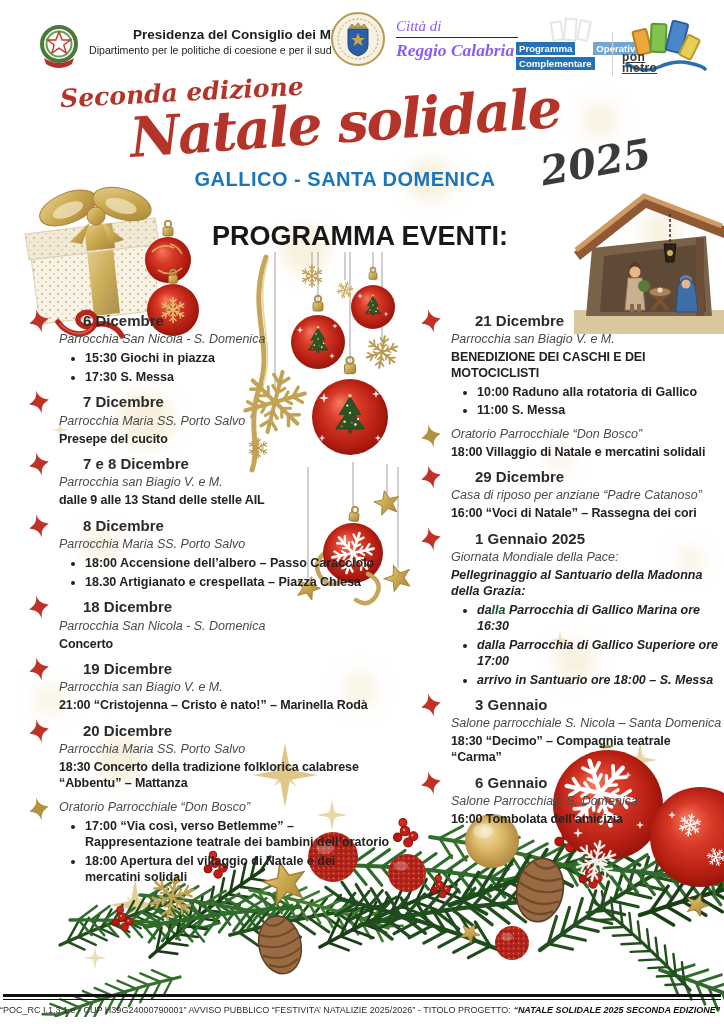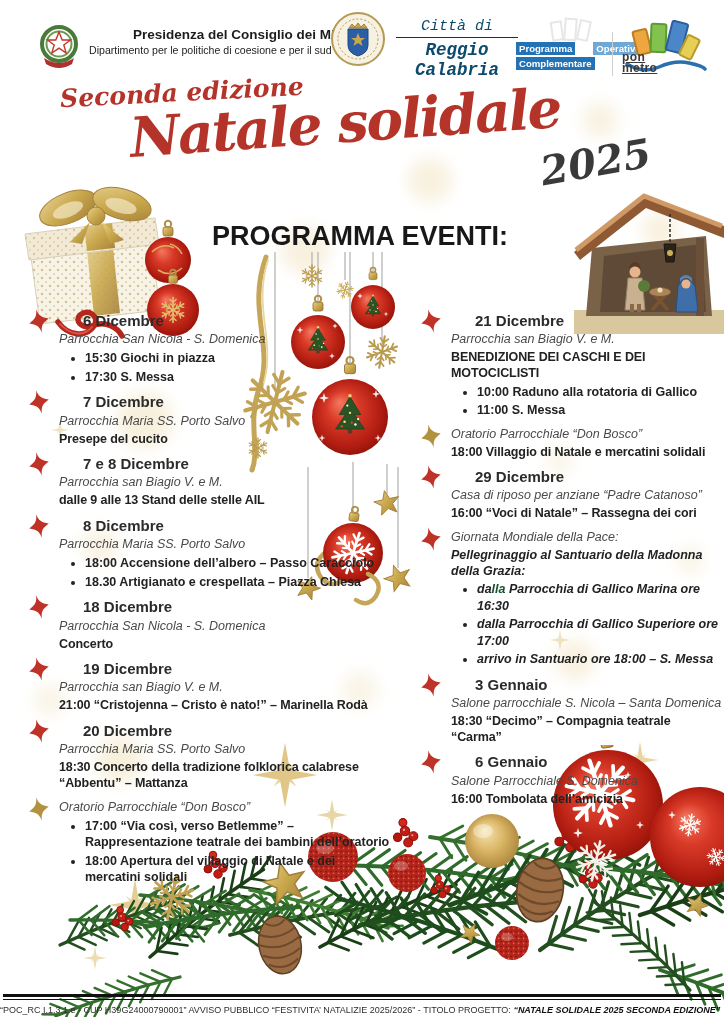--- a/index.html
+++ b/index.html
@@ -7,21 +7,21 @@
         font-family:"Liberation Sans",sans-serif;margin:0 auto;}
   .abs{position:absolute;}
   svg{display:block;}
 
   
   .emblem-it{left:36px;top:20px;width:46px;height:52px;}
   .gov-text{left:89px;top:27px;color:#1d1d1d;}
   .gov-l1{font-size:13.5px;font-weight:bold;line-height:1.25;margin-left:44px;}
   .gov-l2{font-size:10.6px;line-height:1.3;}
   .rc-seal{left:330px;top:11px;width:56px;height:56px;}
-  .city-text{left:396px;top:18px;font-family:Liberation Mono, monospace;font-style:italic;color:#0c4a6e;width:122px;text-align:center;}
+  .city-text{left:396px;top:18px;font-family:Liberation Serif, serif;font-style:italic;color:#8b5cf6;width:122px;}
   .city-l1{font-size:15px;padding-bottom:2px;border-bottom:1.6px solid #2a2a2a;}
   .city-l2{font-size:17.5px;font-weight:bold;padding-top:2px;}
   .poc-logo{left:516px;top:42px;width:96px;}
   .poc-ghost{left:548px;top:16px;width:46px;height:30px;opacity:.45;}
   .poc-row{display:flex;gap:18px;margin-bottom:2px;}
   .badge{font-size:9.6px;font-weight:bold;color:#fff;background:#2272b5;padding:1px 3px;line-height:1.15;}
   .badge.lite{background:#6fa8d4;}
   .logo-divider{left:612px;top:32px;width:1px;height:44px;background:#cfcfcf;}
   .pon-logo{left:621px;top:20px;width:86px;height:62px;}
   .pon-text{left:622px;top:52px;font-size:12px;font-weight:bold;color:#3a3a3a;line-height:.95;letter-spacing:.4px;text-decoration:underline;}
@@ -271,20 +271,21 @@
     </svg>
   </div>
   <div class="abs pon-text z2">
     <div>pon</div>
     <div>metro</div>
   </div>
 
   <div class="abs edition z3">Seconda edizione</div>
   <div class="abs main-title z3">Natale solidale</div>
   <div class="abs year z3">2025</div>
+  <div class="abs location z3">GALLICO - SANTA DOMENICA</div>
   <div class="abs prog-heading z3">PROGRAMMA EVENTI:</div>
 
   <div class="abs deco z2" style="left:0;top:172px">
     <svg width="215" height="168" viewBox="0 0 215 168">
       <path d="M30,78 L150,62 L160,138 L40,152 Z" fill="#f7f3e6" stroke="#d9cfb8"></path>
       <path d="M30,78 L150,62 L160,138 L40,152 Z" fill="url(#boxdots)" opacity=".8"></path>
       <path d="M86,70 L112,67 L120,141 L94,144 Z" fill="url(#goldGrad)" opacity=".9"></path>
       <path d="M25,62 L155,46 L159,72 L29,88 Z" fill="#f2ead6" stroke="#d9cfb8"></path>
       <path d="M25,62 L155,46 L159,72 L29,88 Z" fill="url(#boxdots)" opacity=".7"></path>
       <path d="M84,54 L112,51 L115,76 L87,79 Z" fill="url(#goldGrad)"></path>
@@ -550,20 +551,21 @@
           <div class="detail">16:00 “Voci di Natale” – Rassegna dei cori</div>
         </div>
       </div>
       <div class="event">
         <div class="star star-red">
           <svg width="24" height="24" viewBox="0 0 24 24">
             <path fill="currentColor" d="M12 0C13 7 15 9 22 12C15 15 13 17 12 24C11 17 9 15 2 12C9 9 11 7 12 0Z"></path>
           </svg>
         </div>
         <div class="event-body">
+          <div class="date">1 Gennaio 2025</div>
           <div class="venue">Giornata Mondiale della Pace:</div>
           <div class="detail-italic">Pellegrinaggio al Santuario della Madonna della Grazia:</div>
           <ul class="bullets italic">
             <li><span>da</span><span class="red-seg">lla</span><span> Parrocchia di Gallico Marina ore 16:30</span></li>
             <li><span>dalla Parrocchia di Gallico Superiore ore 17:00</span></li>
             <li><span>arrivo in Santuario ore 18:00 – S. Messa</span></li>
           </ul>
         </div>
       </div>
       <div class="event">

